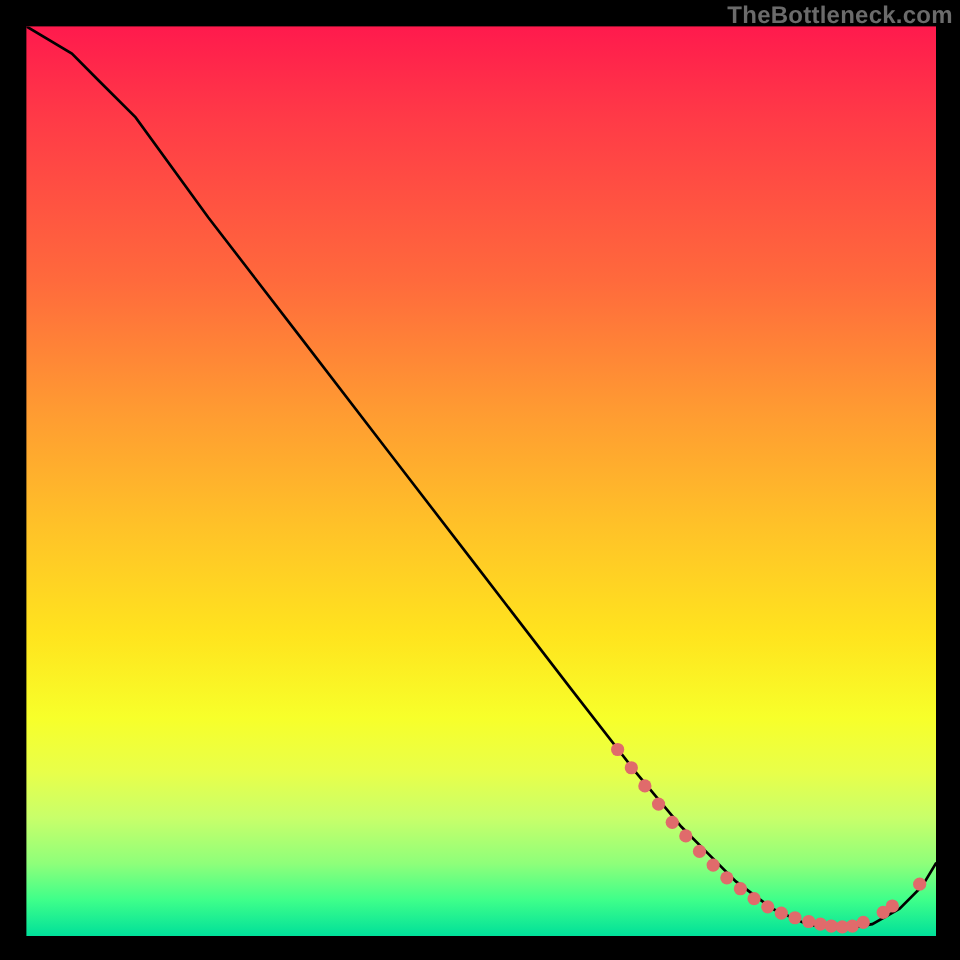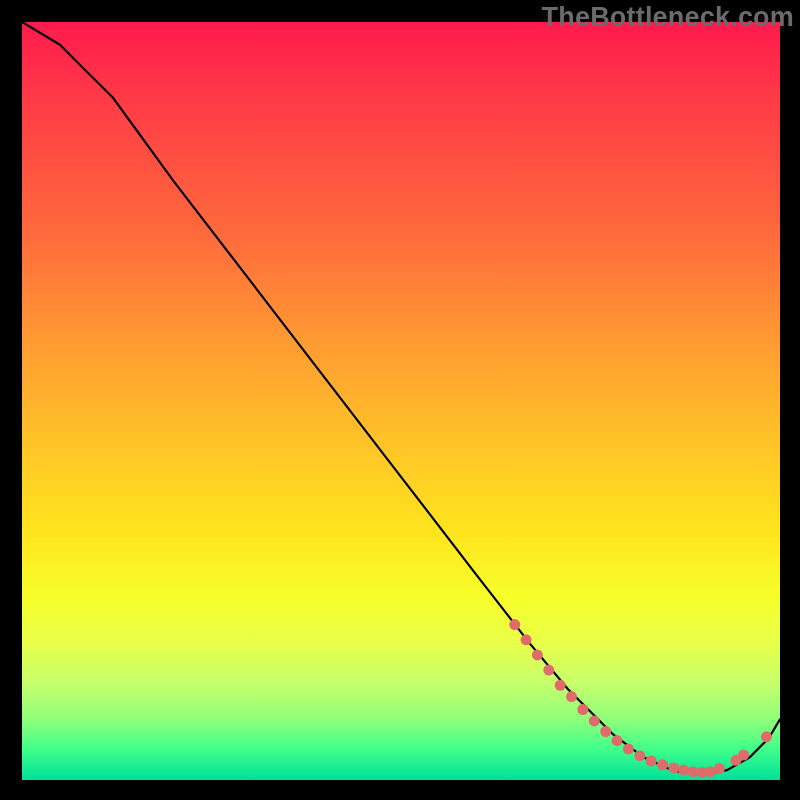--- a/index.html
+++ b/index.html
@@ -39,21 +39,21 @@
       #8fff7a 92%,
       #3fff8a 96%,
       #00e09a 100%
     );
   }
   .watermark {
     position: absolute;
     right: 6px;
     top: 2px;
     font-family: Arial, Helvetica, sans-serif;
-    font-size: 27px;
+    font-size: 20px;
     font-weight: 600;
     color: #6b6b6b;
     letter-spacing: 0.2px;
     pointer-events: none;
   }
   svg.curve {
     position: absolute;
     left: 0;
     top: 0;
     width: 758px;

